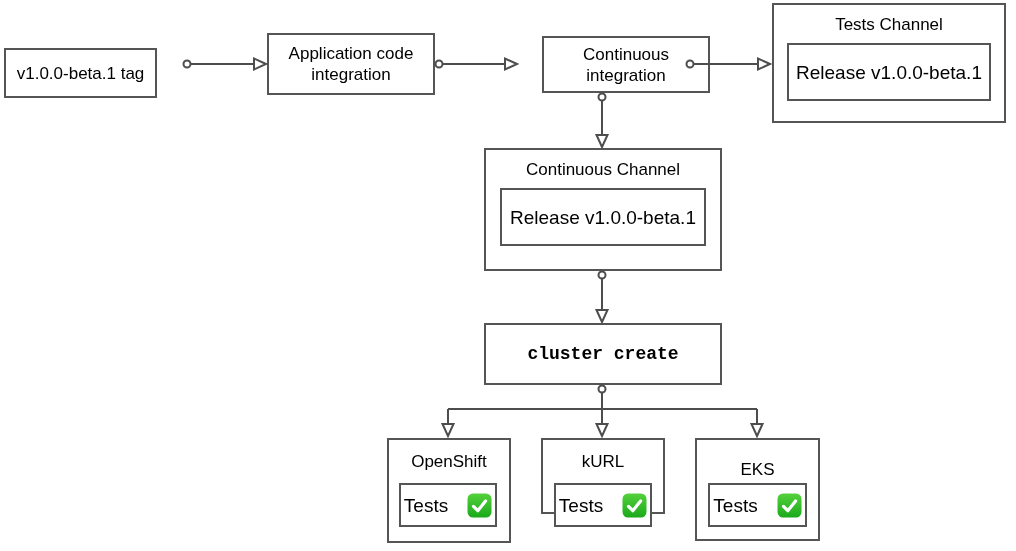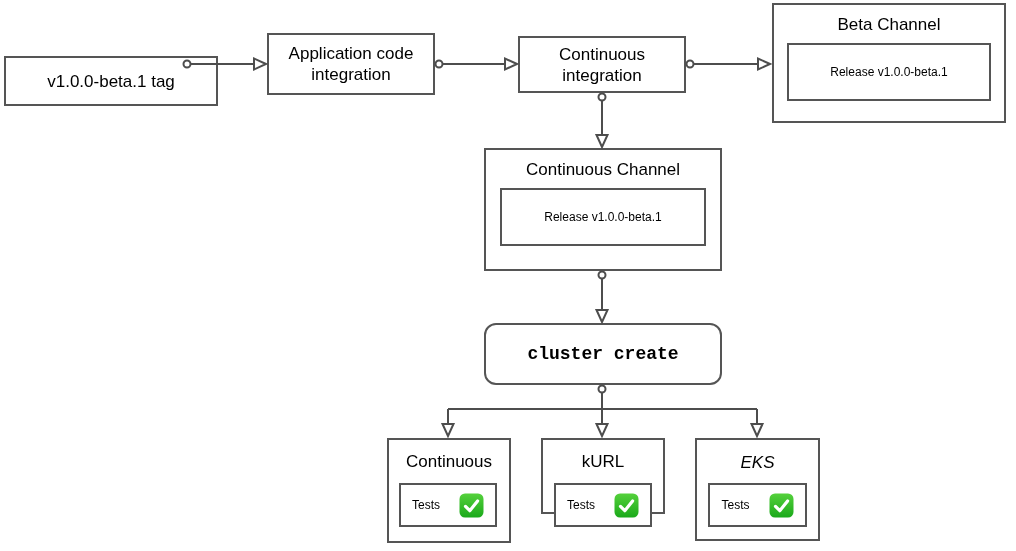--- a/index.html
+++ b/index.html
@@ -27,21 +27,21 @@
     display:block;
     text-align:center;
     font-size:17px; line-height:21px;
   }
   .inner-box {
     position:absolute;
     border:2px solid var(--node-border, #555555);
     background:#ffffff;
     display:flex; align-items:center; justify-content:center;
     text-align:left;
-    font-size:12px; line-height:21px;
+    font-size:19px; line-height:21px;
   }
   .mono {
     font-family:"Liberation Mono", "DejaVu Sans Mono", monospace;
     font-weight:bold;
     font-size:18px;
     padding:0;
   }
   .tests-row { display:flex; align-items:center; justify-content:center; gap:19px; }
   .check-icon { display:inline-block; width:25px; height:25px; flex:0 0 auto; }
   svg.edges {
@@ -60,52 +60,52 @@
 
   <svg class="defs-svg" aria-hidden="true">
     <defs>
       <linearGradient id="cg" x1="0" y1="0" x2="0" y2="1">
         <stop offset="0" stop-color="#55d13c"></stop>
         <stop offset="1" stop-color="#1aa91a"></stop>
       </linearGradient>
     </defs>
   </svg>
 
-  <div class="node leaf" style="left:4px; top:56px; width:214px; height:50px;">
+  <div class="node leaf" style="left:4px; top:48px; width:153px; height:50px;">
     <span>v1.0.0-beta.1 tag</span>
   </div>
 
   <div class="node leaf" style="left:267px; top:33px; width:168px; height:62px;">
     <span>Application code integration</span>
   </div>
 
-  <div class="node leaf" style="left:518px; top:36px; width:168px; height:57px;">
+  <div class="node leaf" style="left:542px; top:36px; width:168px; height:57px;">
     <span>Continuous integration</span>
   </div>
 
   <div class="node container-node" style="left:772px; top:3px; width:234px; height:120px;">
-    <span class="title" style="margin-top:9px;">Beta Channel</span>
+    <span class="title" style="margin-top:9px;">Tests Channel</span>
     <div class="inner-box" style="left:13px; top:38px; width:204px; height:58px;">
       <span>Release v1.0.0-beta.1</span>
     </div>
   </div>
 
   <div class="node container-node" style="left:484px; top:148px; width:238px; height:123px;">
     <span class="title" style="margin-top:9px;">Continuous Channel</span>
     <div class="inner-box" style="left:14px; top:38px; width:206px; height:58px;">
       <span>Release v1.0.0-beta.1</span>
     </div>
   </div>
 
-  <div class="node leaf mono" style="left:484px; top:323px; width:238px; height:62px;border-radius:12px;">
+  <div class="node leaf mono" style="left:484px; top:323px; width:238px; height:62px;">
     <span>cluster create</span>
   </div>
 
   <div class="node container-node" style="left:387px; top:438px; width:124px; height:105px;">
-    <span class="title" style="margin-top:11px;">Continuous</span>
+    <span class="title" style="margin-top:11px;">OpenShift</span>
     <div class="inner-box tests-row" style="left:10px; top:43px; width:98px; height:44px;">
       <span>Tests</span>
       <svg class="check-icon" viewBox="0 0 25 25">
         <rect x="0.5" y="0.5" width="24" height="24" rx="5.5" fill="url(#cg)"></rect>
         <path d="M6.5 13.4 L10.8 17.7 L18.6 7.9" fill="none" stroke="#ffffff" stroke-width="3.2" stroke-linecap="round" stroke-linejoin="round"></path>
       </svg>
     </div>
   </div>
 
   <div class="node container-node" style="left:541px; top:438px; width:124px; height:76px;">
@@ -113,21 +113,21 @@
     <div class="inner-box tests-row" style="left:11px; top:43px; width:98px; height:44px;">
       <span>Tests</span>
       <svg class="check-icon" viewBox="0 0 25 25">
         <rect x="0.5" y="0.5" width="24" height="24" rx="5.5" fill="url(#cg)"></rect>
         <path d="M6.5 13.4 L10.8 17.7 L18.6 7.9" fill="none" stroke="#ffffff" stroke-width="3.2" stroke-linecap="round" stroke-linejoin="round"></path>
       </svg>
     </div>
   </div>
 
   <div class="node container-node" style="left:695px; top:438px; width:125px; height:103px;">
-    <span class="title" style="margin-top:12px;font-style:italic;">EKS</span>
+    <span class="title" style="margin-top:19px;">EKS</span>
     <div class="inner-box tests-row" style="left:11px; top:43px; width:99px; height:44px;">
       <span>Tests</span>
       <svg class="check-icon" viewBox="0 0 25 25">
         <rect x="0.5" y="0.5" width="24" height="24" rx="5.5" fill="url(#cg)"></rect>
         <path d="M6.5 13.4 L10.8 17.7 L18.6 7.9" fill="none" stroke="#ffffff" stroke-width="3.2" stroke-linecap="round" stroke-linejoin="round"></path>
       </svg>
     </div>
   </div>
 
   <svg class="edges" width="1016" height="551">

